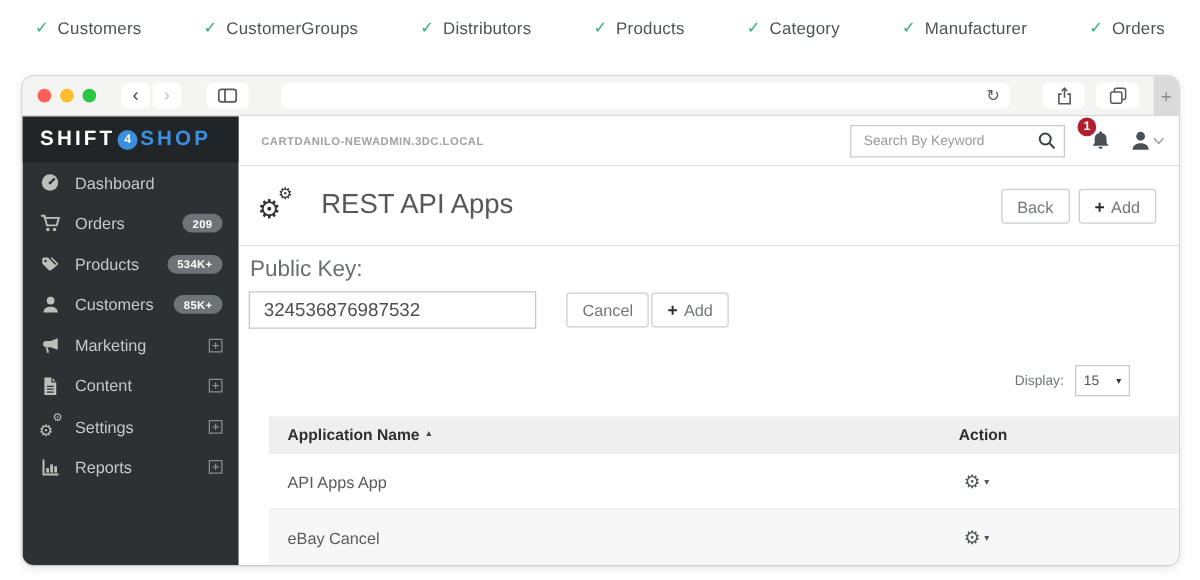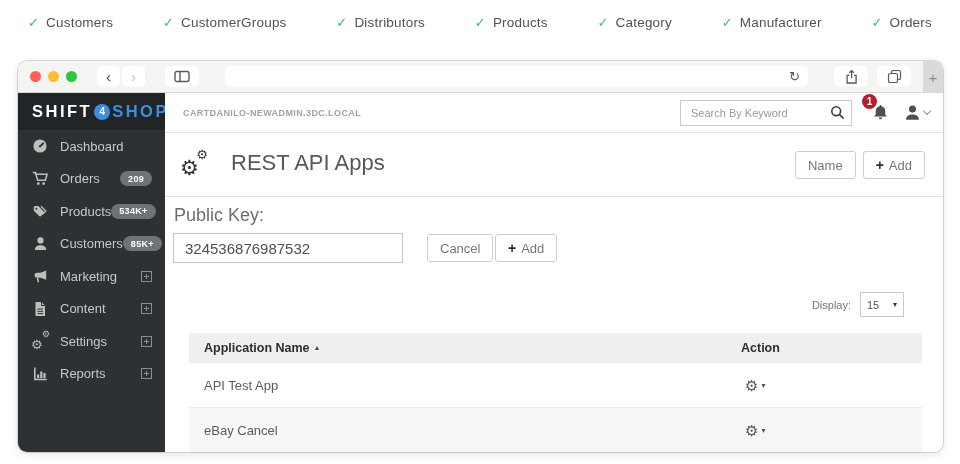--- a/index.html
+++ b/index.html
@@ -37,21 +37,21 @@
     position:relative;display:flex;align-items:center;}
   .urlbar input{border:0;outline:0;background:transparent;width:100%;height:100%;
     padding:0 26px 0 10px;font-size:11px;color:#444;box-sizing:border-box;}
   .reload{position:absolute;right:8px;color:#5a5a5a;font-size:13px;line-height:1;}
   .rightbtns{display:flex;gap:9px;margin-right:32px;}
   .plusstrip{position:absolute;right:0;top:0;width:20px;height:32px;background:#dadada;
     display:flex;align-items:center;justify-content:center;color:#8b8b8b;font-size:15px;}
 
   
   .app{display:flex;height:359px;}
-  .sidebar{width:147px;background:#2d3134;flex:none;display:flex;flex-direction:column;}
+  .sidebar{width:173px;background:#2d3134;flex:none;display:flex;flex-direction:column;}
   .logo{height:37px;background:#222528;display:flex;align-items:center;padding-left:14px;
     font-weight:700;font-size:16.5px;letter-spacing:2.5px;}
   .logo .w{color:#fdfdfd;} .logo .b{color:#3c8ede;}
   .logo .four{width:16px;height:16px;border-radius:50%;background:#3c8ede;color:#fff;
     display:inline-flex;align-items:center;justify-content:center;
     font-size:10px;letter-spacing:0;margin:0 2px;flex:none;}
   .menu{flex:1;}
   .menu-item{display:flex;align-items:center;height:32.5px;padding:0 13px;color:#c6c9c5;cursor:default;}
   .menu-item .mi{width:18px;display:flex;justify-content:center;color:#bcc0bb;flex:none;}
   .menu-item .lbl{margin-left:11px;font-size:13px;}
@@ -341,21 +341,21 @@
         <div class="page-header">
           <div class="title-wrap">
             <span class="cogs-lg">
                 <span class="g1">⚙</span>
                 <span class="g2">⚙</span>
               </span>
             <span class="page-title">REST API Apps</span>
           </div>
           <div class="hdr-btns">
             <button class="btn">
-                <span>Name</span>
+                <span>Back</span>
               </button>
             <button class="btn">
                 <span class="plus">+</span>
                 <span>Add</span>
               </button>
           </div>
         </div>
 
         <div class="pk-label">Public Key:</div>
         <input class="pk-input" type="text" value="324536876987532" style="">
@@ -377,21 +377,21 @@
 
         <div class="table">
           <div class="thead">
             <span class="th-name">
                 <span>Application Name</span>
                 <span class="sort">▲</span>
               </span>
             <span class="th-action">Action</span>
           </div>
           <div class="trow">
-            <span class="cell-name">API Test App</span>
+            <span class="cell-name">API Apps App</span>
             <span class="cell-action">
                 <span class="gear gear-glyph">⚙</span>
                 <span class="caret">▾</span>
               </span>
           </div>
           <div class="trow alt">
             <span class="cell-name">eBay Cancel</span>
             <span class="cell-action">
                 <span class="gear gear-glyph">⚙</span>
                 <span class="caret">▾</span>

